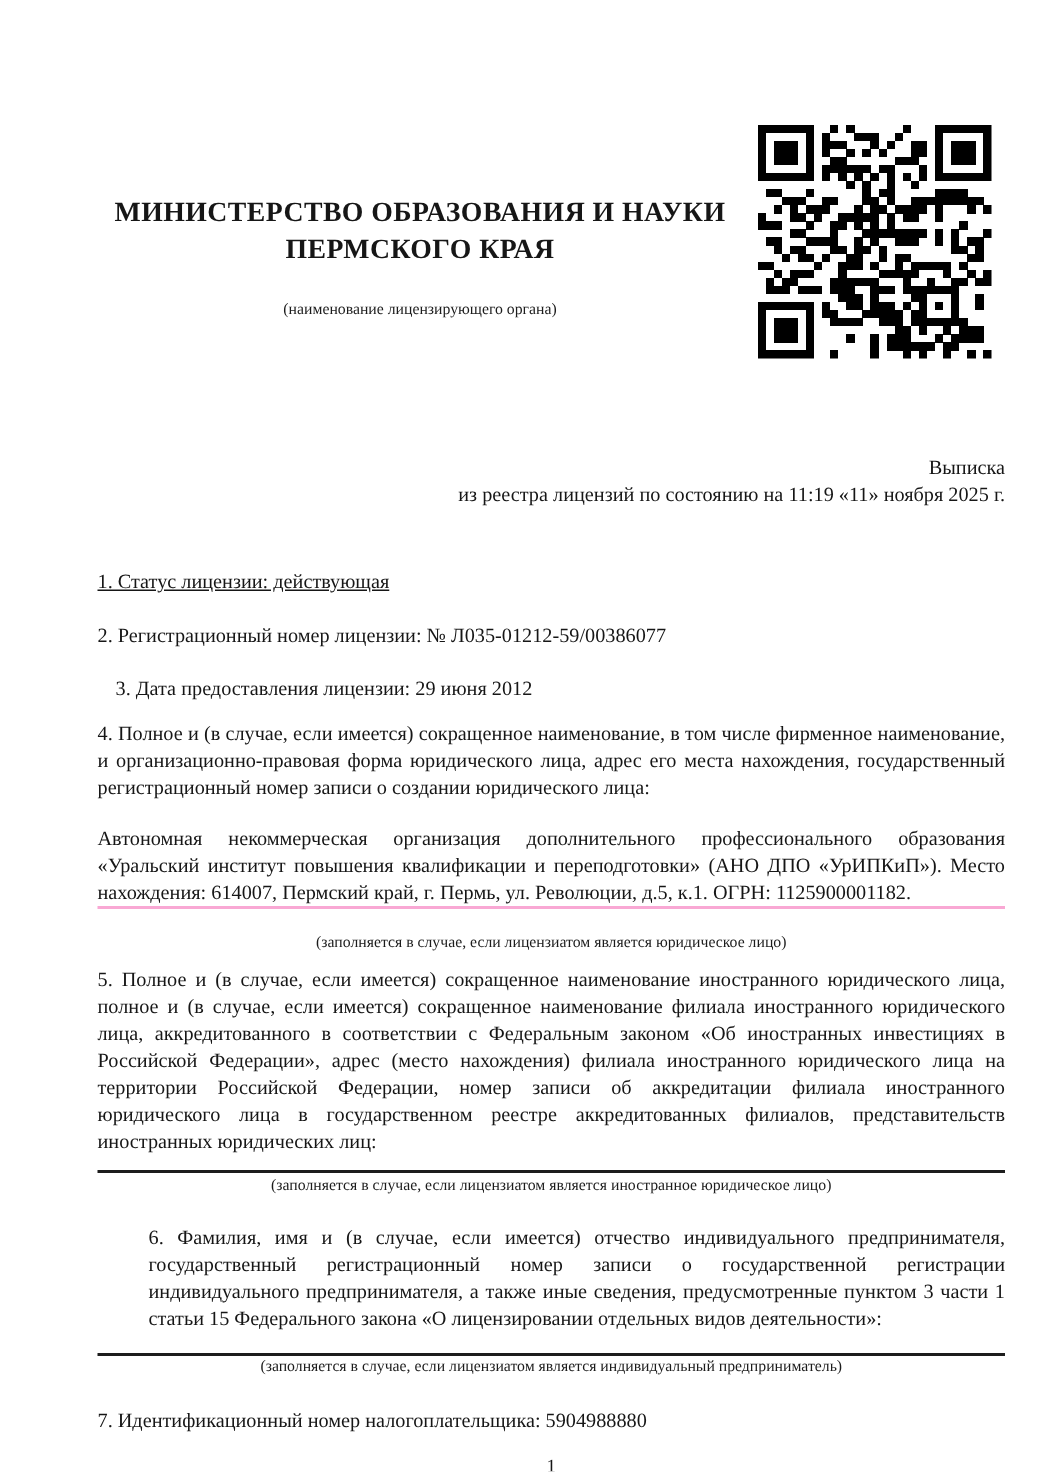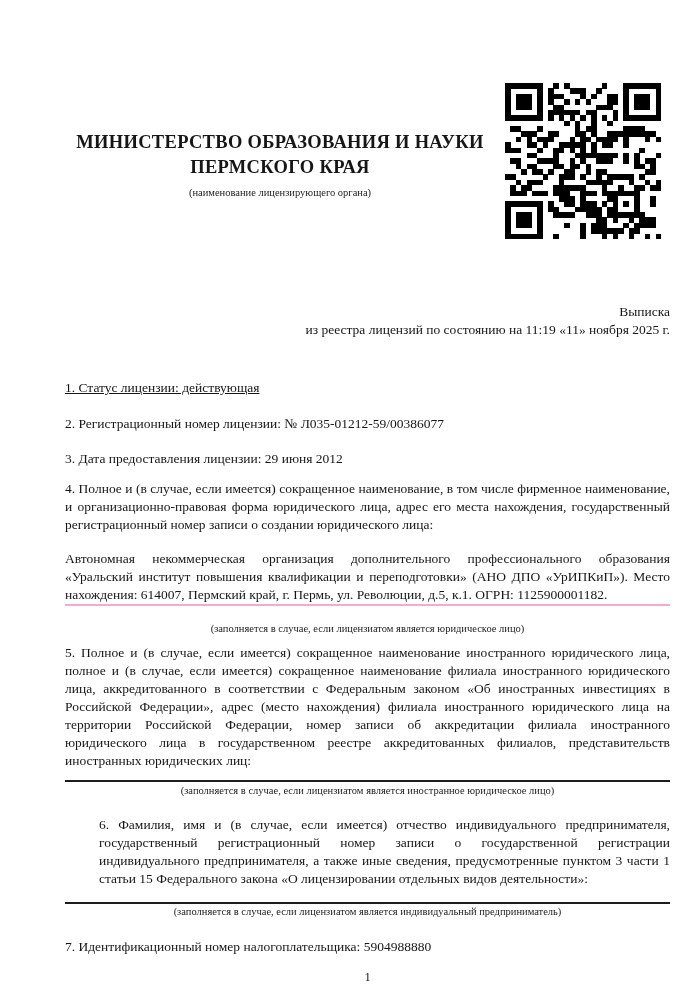--- a/index.html
+++ b/index.html
@@ -10,31 +10,31 @@
     color:#161616;
     font-family:"Liberation Serif","DejaVu Serif",serif;
     overflow:hidden;
   }
   
   .qr{position:absolute;left:505px;top:83px;width:156px;height:156px;}
   .qr svg{display:block;}
   
   .header-block{position:absolute;left:65px;top:130px;width:430px;text-align:center;}
   .h-line{font-size:18.5px;font-weight:bold;line-height:25px;letter-spacing:.3px;}
-  .h-note{font-size:10.5px;line-height:13px;margin-top:6px;color:#1c1c1c;}
+  .h-note{font-size:10.5px;line-height:13px;margin-top:20px;color:#1c1c1c;}
   
   .content{position:absolute;left:65px;top:303px;width:605px;font-size:13.5px;line-height:18px;}
   .doc-title{text-align:right;}
   .para{ text-align:left; }
   .just{ text-align:justify; text-justify:inter-word; }
   .note-center{font-size:10.5px;line-height:13px;text-align:center;color:#1c1c1c;}
   .m-item1{margin-top:40px;text-decoration:underline;}
   .m-note1{margin-top:1px;}
   .m-item2{margin-top:18px;}
-  .m-item3{margin-top:17px;}
+  .m-item3{margin-top:17px;margin-left:12px;}
   .m-item4l{margin-top:12px;}
   .m-item4v{margin-top:16px;border-bottom:2px solid #f9a8d4;}
   .m-note4{margin-top:16px;}
   .m-item5{margin-top:9px;}
   .field-line{height:0;border-top:2px solid #1d1d1d;}
   .m-line5{margin-top:10px;}
   .m-note5{margin-top:2px;}
   .m-item6{margin-top:19px;margin-left:34px;}
   .m-line6{margin-top:14px;}
   .m-note6{margin-top:1px;}

